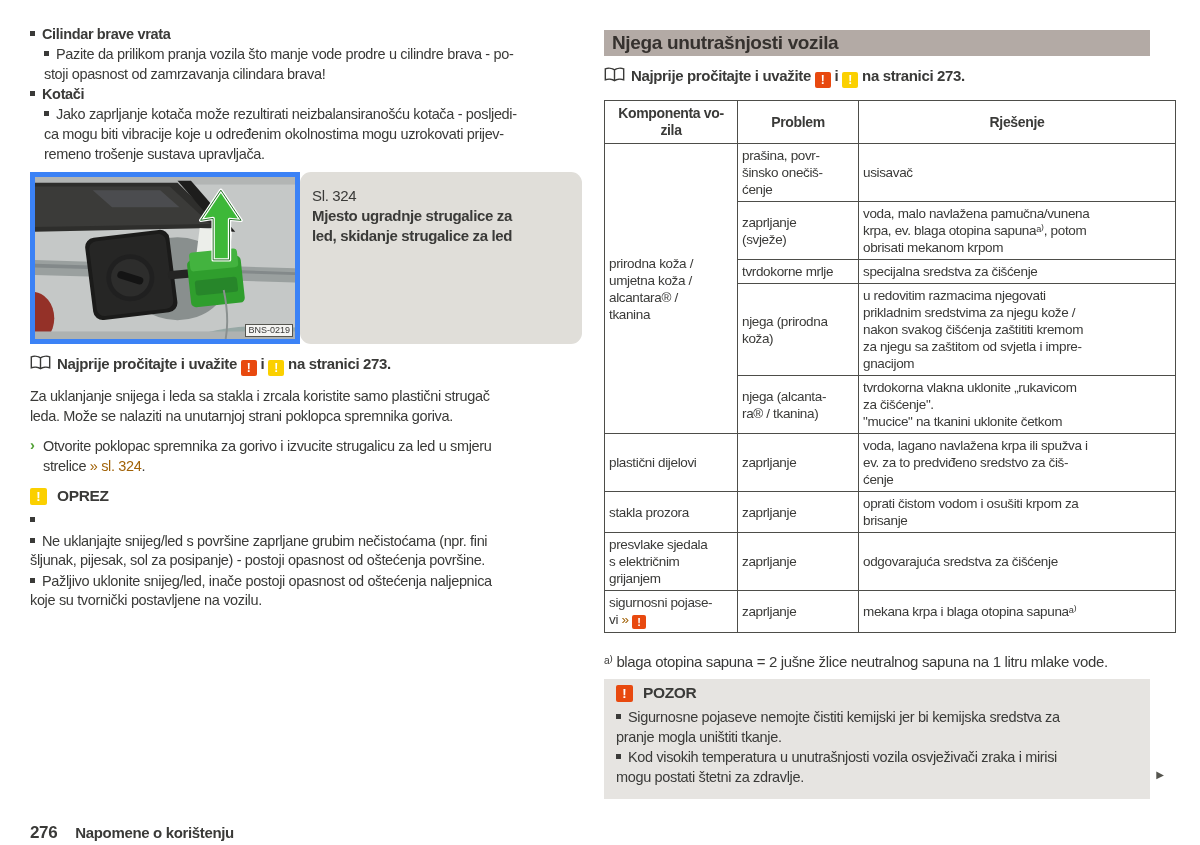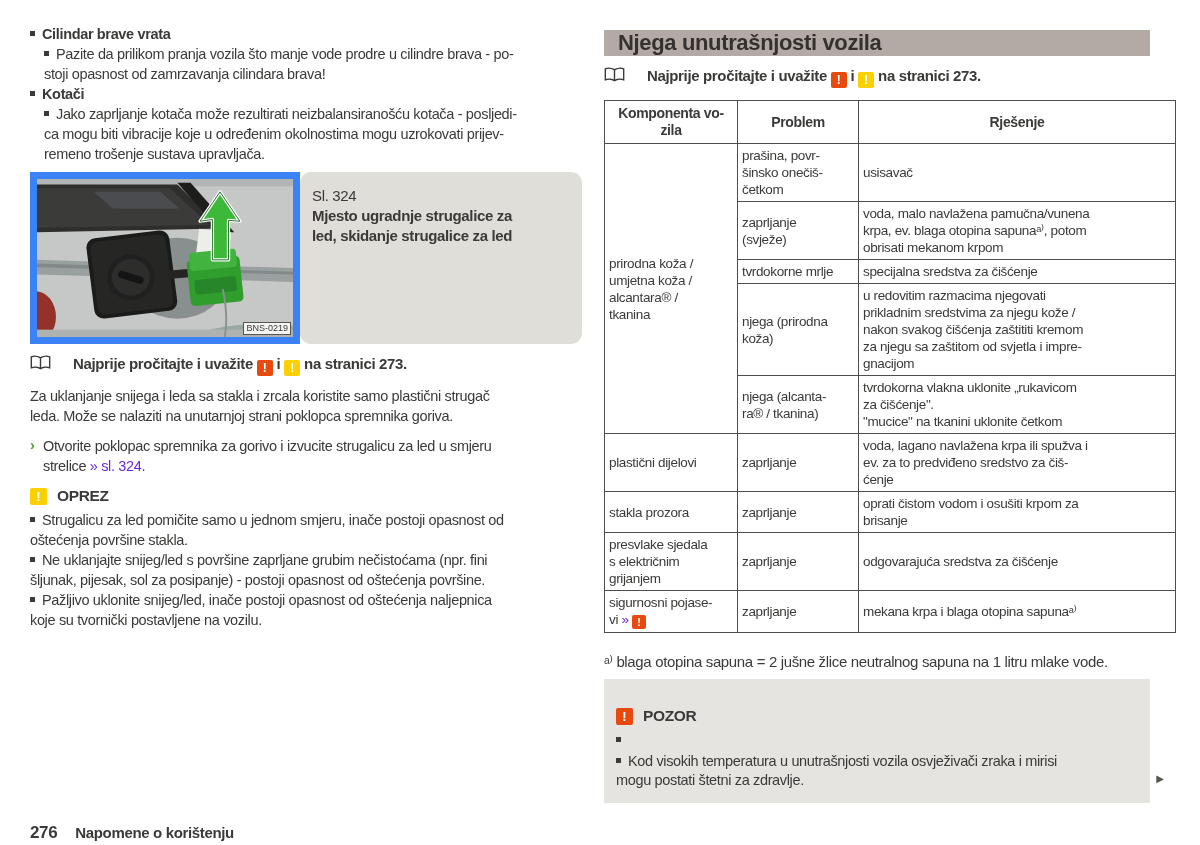--- a/index.html
+++ b/index.html
@@ -13,63 +13,63 @@
   .col-left{position:absolute;left:30px;top:24px;width:552px;}
   .col-right{position:absolute;left:604px;top:30px;width:546px;}
 
   
   .blist .item{position:relative;}
   .blist .lvl2{margin-left:14px;}
   .sq{display:inline-block;width:5px;height:5px;background:#3a3a38;margin-right:7px;vertical-align:3px;}
   .b-bold{font-weight:bold;}
 
   
-  .secbar{background:#b3aaa5;height:26px;line-height:26px;padding-left:14px;
-    font-weight:bold;font-size:22px;color:#35312e;margin-top:10px;}
+  .secbar{background:#b3aaa5;height:26px;line-height:26px;padding-left:8px;
+    font-weight:bold;font-size:19px;color:#35312e;margin-top:10px;}
 
   
   .figure{display:flex;margin-top:8px;height:172px;}
-  .figimg{position:relative;width:270px;height:172px;border:7px solid #3b82f6;box-sizing:border-box;flex:none;}
+  .figimg{position:relative;width:270px;height:172px;border:5px solid #3b82f6;box-sizing:border-box;flex:none;}
   .figimg svg{display:block;width:100%;height:100%;}
   .imgcode{position:absolute;right:2px;bottom:2px;background:#f4f4f2;border:1px solid #55554f;
     font-size:9px;line-height:11px;padding:0 2px;letter-spacing:0;color:#3a3a38;}
   .figcap{flex:1;background:#e0ded9;padding:14px 0 0 12px;border-radius:11px;}
   .figlabel{font-size:15px;}
   .figtext{font-weight:bold;font-size:15px;line-height:20px;}
 
   
-  .notice{margin-top:10px;font-weight:bold;font-size:15px;display:flex;align-items:center;gap:22px;}
+  .notice{margin-top:10px;font-weight:bold;font-size:15px;display:flex;align-items:center;gap:6px;}
   .notice .bico{flex:none;}
   .wicon{display:inline-block;width:16px;height:16px;border-radius:2px;text-align:center;
     font-weight:bold;font-size:12px;line-height:16px;color:#fff;vertical-align:-3px;letter-spacing:0;}
   .wicon::after{content:"!";}
   .wred{background:#e8490f;}
   .wyellow{background:#fbd000;}
   .wicon.small{width:14px;height:14px;line-height:14px;font-size:11px;vertical-align:-2px;}
 
   .para{margin-top:10px;}
   .instr{position:relative;margin-top:10px;padding-left:13px;}
   .instr::before{content:"›";position:absolute;left:0;top:-1px;color:#52a136;font-weight:bold;}
-  .glink{color:#6d28d9;}
+  .glink{color:#a16207;}
 
   
   .alert{margin-top:10px;}
   .alert-title{display:flex;align-items:center;gap:10px;font-weight:bold;font-size:15.5px;margin-bottom:5px;}
   .alert-title .wicon{width:17px;height:17px;line-height:17px;font-size:13px;vertical-align:0;}
   .cbullet{margin-top:1px;line-height:19.5px;}
 
   
   .col-right .secbar{margin-top:0;}
   .tbl{border-collapse:collapse;margin-top:12px;width:544px;table-layout:fixed;
     font-size:13.5px;line-height:17px;}
   .tbl th,.tbl td{border:1px solid #4d4d49;vertical-align:middle;padding:3px 4px;white-space:pre-line;}
   .tbl th{font-weight:bold;font-size:14px;text-align:center;height:36px;white-space:pre;}
   .c1{width:124px;} .c2{width:112px;} .c3{width:308px;}
   .footnote{margin-top:21px;font-size:15px;line-height:15px;}
-  .pozor{position:relative;background:#e6e4e1;margin-top:10px;padding:27px 12px 12px 12px;width:522px;}
+  .pozor{position:relative;background:#e6e4e1;margin-top:10px;padding:4px 12px 12px 12px;width:522px;}
   .cont-arrow{position:absolute;right:-14px;bottom:14px;font-size:10px;color:#55554f;letter-spacing:0;}
 
   .footer{position:absolute;left:30px;top:800px;font-weight:bold;margin-top:23px;}
   .pagenum{font-size:17px;margin-right:18px;}
   .footsec{font-size:15px;}
 </style>
 </head>
 <body>
 
 <div class="page">
@@ -142,22 +142,21 @@
 leda. Može se nalaziti na unutarnjoj strani poklopca spremnika goriva.</div>
 
     <div class="instr"><span class="pl">Otvorite poklopac spremnika za gorivo i izvucite strugalicu za led u smjeru
 strelice </span><span class="glink">» sl. 324</span><span>.</span></div>
 
     <div class="alert">
       <div class="alert-title">
         <span class="wicon wyellow"></span>
         <span>OPREZ</span>
       </div>
-      <div class="cbullet"><span class="sq"></span><span class="pl">Strugalicu za led pomičite samo u jednom smjeru, inače postoji opasnost od
-oštećenja površine stakla.</span></div>
+      <div class="cbullet"><span class="sq"></span></div>
       <div class="cbullet"><span class="sq"></span><span class="pl">Ne uklanjajte snijeg/led s površine zaprljane grubim nečistoćama (npr. fini
 šljunak, pijesak, sol za posipanje) - postoji opasnost od oštećenja površine.</span></div>
       <div class="cbullet"><span class="sq"></span><span class="pl">Pažljivo uklonite snijeg/led, inače postoji opasnost od oštećenja naljepnica
 koje su tvornički postavljene na vozilu.</span></div>
     </div>
   </div>
 
   <div class="col-right">
 
     <div class="secbar">Njega unutrašnjosti vozila</div>
@@ -179,21 +178,21 @@
         <th class="c2">Problem</th>
         <th class="c3">Rješenje</th>
       </tr>
       <tr>
         <td class="c1" rowspan="5">prirodna koža /
 umjetna koža /
 alcantara® /
 tkanina</td>
         <td class="c2">prašina, povr-
 šinsko onečiš-
-četkom</td>
+ćenje</td>
         <td class="c3">usisavač</td>
       </tr>
       <tr>
         <td class="c2">zaprljanje
 (svježe)</td>
         <td class="c3">voda, malo navlažena pamučna/vunena
 krpa, ev. blaga otopina sapunaᵃ⁾, potom
 obrisati mekanom krpom</td>
       </tr>
       <tr>
@@ -245,21 +244,22 @@
     </tbody>
       </table>
 
     <div class="footnote">ᵃ⁾  blaga otopina sapuna = 2 jušne žlice neutralnog sapuna na 1 litru mlake vode.</div>
 
     <div class="pozor">
       <div class="alert-title">
         <span class="wicon wred"></span>
         <span>POZOR</span>
       </div>
-      <div class="cbullet"><span class="sq"></span></div>
+      <div class="cbullet"><span class="sq"></span><span class="pl">Sigurnosne pojaseve nemojte čistiti kemijski jer bi kemijska sredstva za
+pranje mogla uništiti tkanje.</span></div>
       <div class="cbullet"><span class="sq"></span><span class="pl">Kod visokih temperatura u unutrašnjosti vozila osvježivači zraka i mirisi
 mogu postati štetni za zdravlje.</span></div>
       <span class="cont-arrow">▶</span>
     </div>
   </div>
 
   <div class="footer">
     <span class="pagenum">276</span><span class="footsec">Napomene o korištenju</span>
   </div>
 

